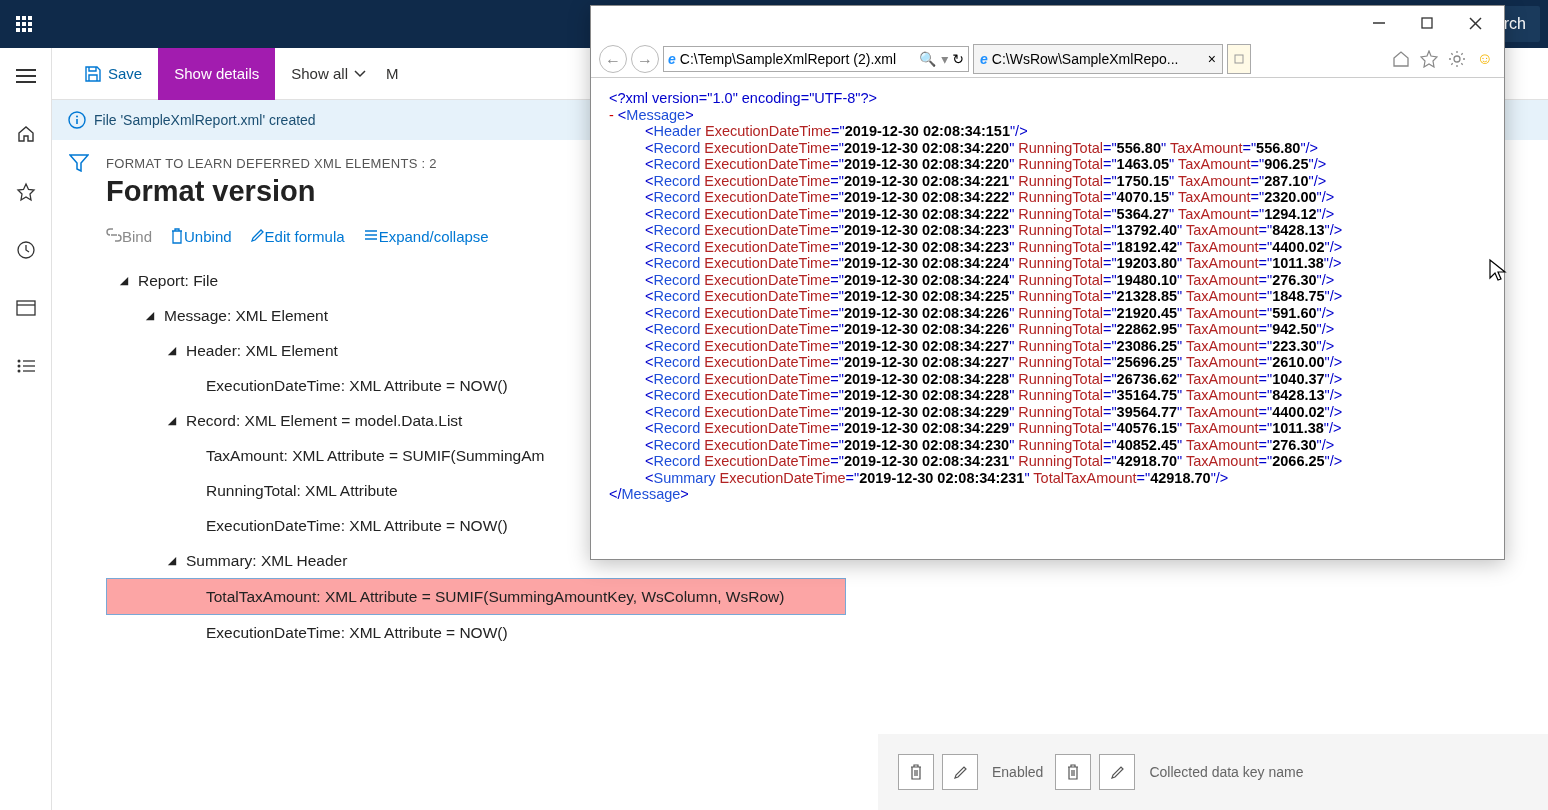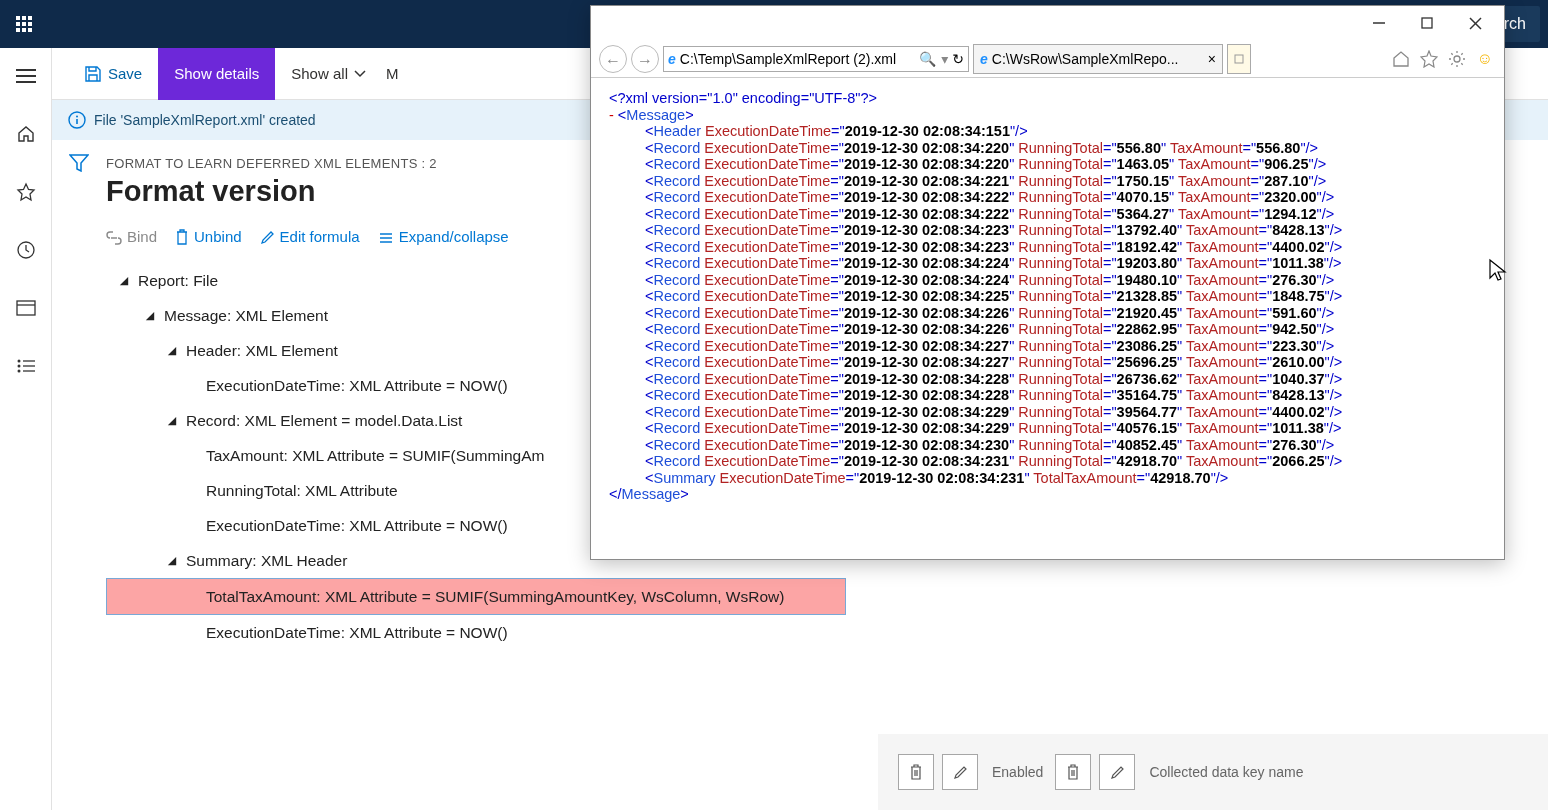--- a/index.html
+++ b/index.html
@@ -15,36 +15,36 @@
 .search-bar svg { margin-right: 8px; }
 
 
 .left-rail { position: absolute; left: 0; top: 48px; width: 52px; bottom: 0; background: #fff; border-right: 1px solid #e1e1e1; display: flex; flex-direction: column; align-items: center; padding-top: 8px; gap: 18px; }
 .left-rail .rail-btn { width: 40px; height: 40px; display: flex; align-items: center; justify-content: center; color: #323130; cursor: pointer; }
 
 
 .toolbar { position: absolute; left: 52px; top: 48px; right: 0; height: 52px; background: #fff; border-bottom: 1px solid #e1e1e1; display: flex; align-items: center; padding-left: 16px; font-size: 15px; }
 .toolbar .tb-item { display: flex; align-items: center; height: 52px; padding: 0 16px; color: #0062a3; cursor: pointer; gap: 6px; }
 .toolbar .tb-item.dark { color: #323130; }
-.toolbar .tb-item.active { background: #6d28d9; color: #fff; }
+.toolbar .tb-item.active { background: #a21caf; color: #fff; }
 
 
 .info-bar { position: absolute; left: 52px; top: 100px; right: 0; height: 40px; background: #e6f2fa; display: flex; align-items: center; padding-left: 16px; color: #1b4f72; font-size: 14px; gap: 8px; }
 
 
 .main { position: absolute; left: 52px; top: 140px; right: 0; bottom: 0; display: flex; }
 .filter-col { width: 54px; display: flex; justify-content: center; padding-top: 14px; }
 .filter-col svg { color: #0078d4; }
 
 .content { flex: 0 0 760px; padding: 16px 20px 0 0; overflow: hidden; }
 .breadcrumb { font-size: 13px; letter-spacing: 0.3px; color: #555; margin-bottom: 4px; text-transform: uppercase; }
 .page-title { font-size: 29px; font-weight: 600; color: #222; margin-bottom: 20px; }
 
 .actionbar { display: flex; align-items: center; gap: 18px; font-size: 15px; color: #0078d4; margin-bottom: 18px; }
-.actionbar .act { display: flex; align-items: flex-end; gap: 5px; cursor: pointer; }
+.actionbar .act { display: flex; align-items: flex-start; cursor: pointer; }
 .actionbar .act.disabled { color: #8a8a8a; cursor: default; }
 
 
 .tree { font-size: 15.5px; color: #222; line-height: 35px; }
 .tree-row { display: flex; align-items: center; }
 .tree-row .caret { width: 16px; text-align: center; font-size: 11px; color: #222; margin-right: 6px; }
 .tree-row .caret.empty { visibility: hidden; }
 .tree-row.selected { background: #fca5a5; border: 1px solid #79a8d6; box-shadow: -40px 0 0 #e6f2fa; }
 .ind-0 { padding-left: 10px; }
 .ind-1 { padding-left: 36px; }

